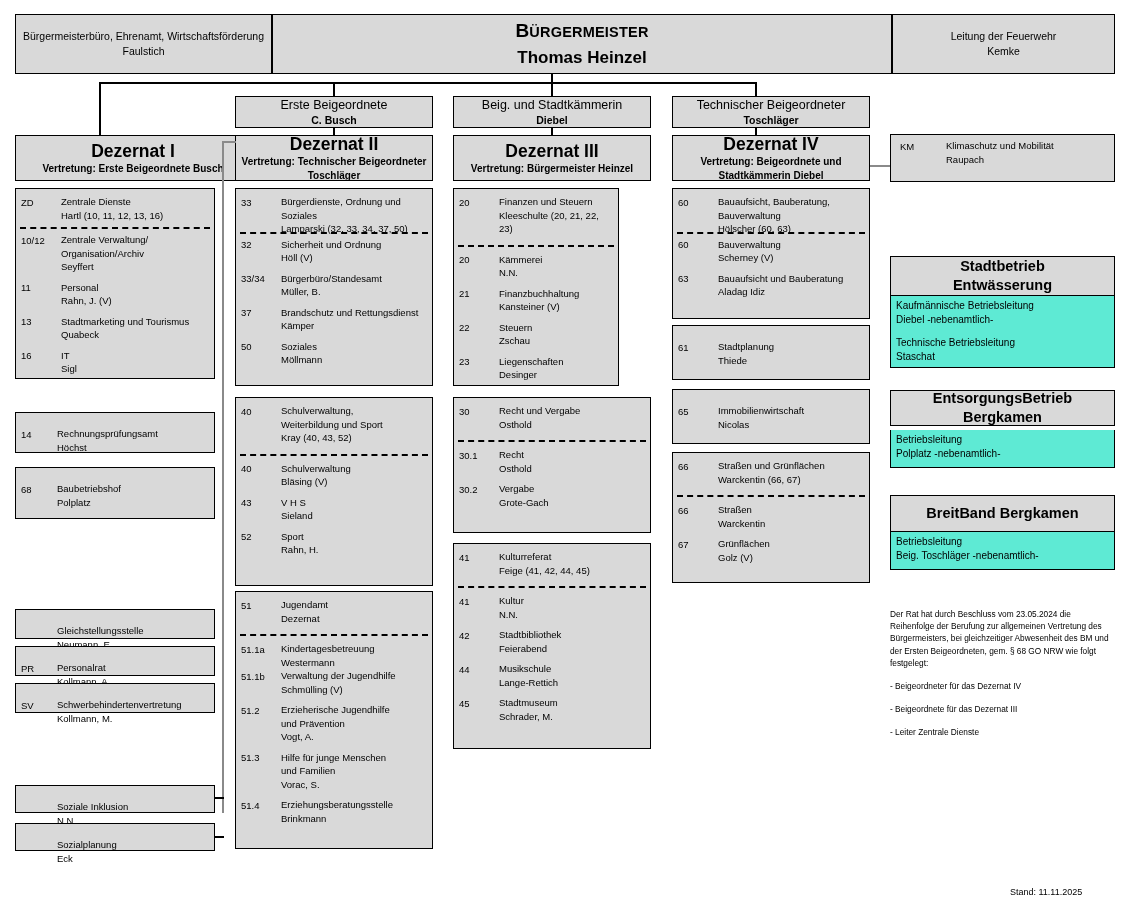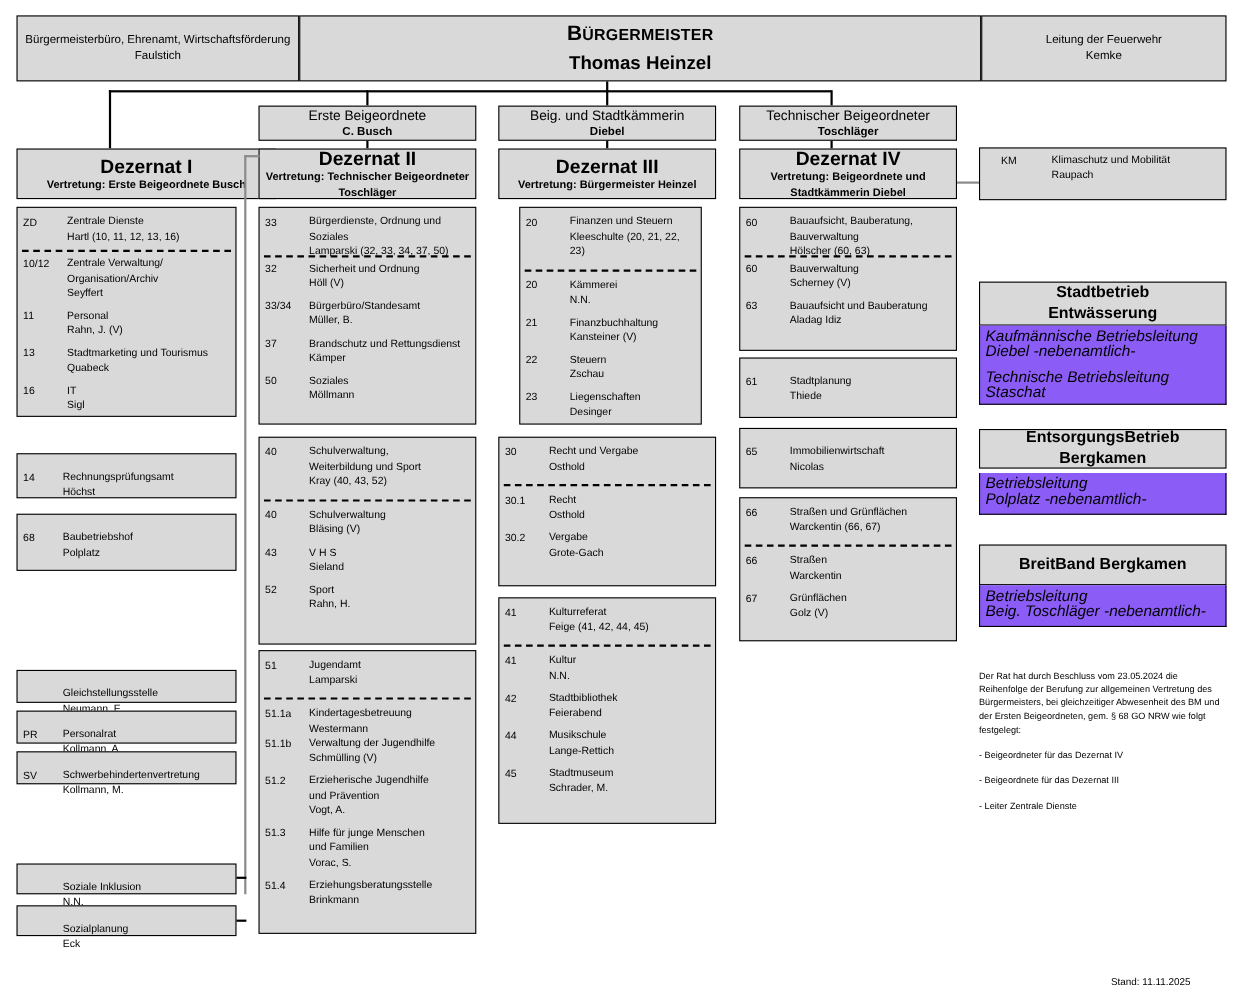--- a/index.html
+++ b/index.html
@@ -113,28 +113,27 @@
     background:#d9d9d9;
     border:1.5px solid #000;
     box-sizing:border-box;
     display:flex;flex-direction:column;
     align-items:center;justify-content:center;
     font-size:14.5px;font-weight:bold;line-height:19px;
     text-align:center;
   }
   .betrieb-body{
     position:absolute;
-    background:#8b5cf6;
+    background:#5eead4;
     border:1.5px solid #000;
     border-top:none;
     box-sizing:border-box;
-    font-size:14px;
+    font-size:10px;
     line-height:13.5px;
     padding:3px 0 3px 5px;
-    font-style:italic;
   }
   .betrieb-body .sp{height:10px;}
 
   
   .note{
     position:absolute;
     font-size:8.3px;
     line-height:12.2px;
     color:#000;
   }
@@ -206,21 +205,21 @@
     <div class="l2">Vertretung: Technischer Beigeordneter Toschläger</div>
   </div>
 
   <div class="hdr dez" style="left:672px;top:135px;width:198px;height:46px;">
     <div class="l1">Dezernat IV</div>
     <div class="l2">Vertretung: Beigeordnete und Stadtkämmerin Diebel</div>
   </div>
 
   <div class="line h grey" style="left:870px;top:165px;width:22px;height:2px;"></div>
   <div class="box" style="left:890px;top:134px;width:225px;height:48px;padding:4px 0 0 0;">
-    <div class="row" style="padding-left:19px;">
+    <div class="row" style="padding-left:9px;">
         <div class="code" style="width:46px;flex:0 0 46px;">KM</div>
         <div class="txt">
           <div>Klimaschutz und Mobilität</div>
           <div>Raupach</div>
         </div>
       </div>
   </div>
 
   <div class="line v grey" style="left:222px;top:141px;width:2px;height:672px;"></div>
   <div class="line h grey" style="left:222px;top:141px;width:14px;height:2px;"></div>
@@ -417,21 +416,21 @@
       <div>Rahn, H.</div>
         </div>
     </div>
   </div>
 
   <div class="box unit" style="left:235px;top:591px;width:198px;height:258px;">
     <div class="row">
       <div class="code">51</div>
       <div class="txt">
           <div>Jugendamt</div>
-      <div>Lamparski</div>
+      <div>Dezernat</div>
         </div>
     </div>
     <div class="dash" style="margin-top:9px;"></div>
     <div class="gap-s"></div>
     <div class="row">
       <div class="code">51.1a</div>
       <div class="txt">
           <div>Kindertagesbetreuung</div>
       <div>Westermann</div>
         </div>
@@ -464,21 +463,21 @@
     <div class="gap"></div>
     <div class="row">
       <div class="code">51.4</div>
       <div class="txt">
           <div>Erziehungsberatungsstelle</div>
       <div>Brinkmann</div>
         </div>
     </div>
   </div>
 
-  <div class="box unit" style="left:472px;top:188px;width:166px;height:198px;">
+  <div class="box unit" style="left:453px;top:188px;width:166px;height:198px;">
     <div class="row">
       <div class="code">20</div>
       <div class="txt">
           <div>Finanzen und Steuern</div>
       <div>Kleeschulte (20, 21, 22, 23)</div>
         </div>
     </div>
     <div class="dash" style="margin-top:9px;"></div>
     <div class="gap-s"></div>
     <div class="row">

